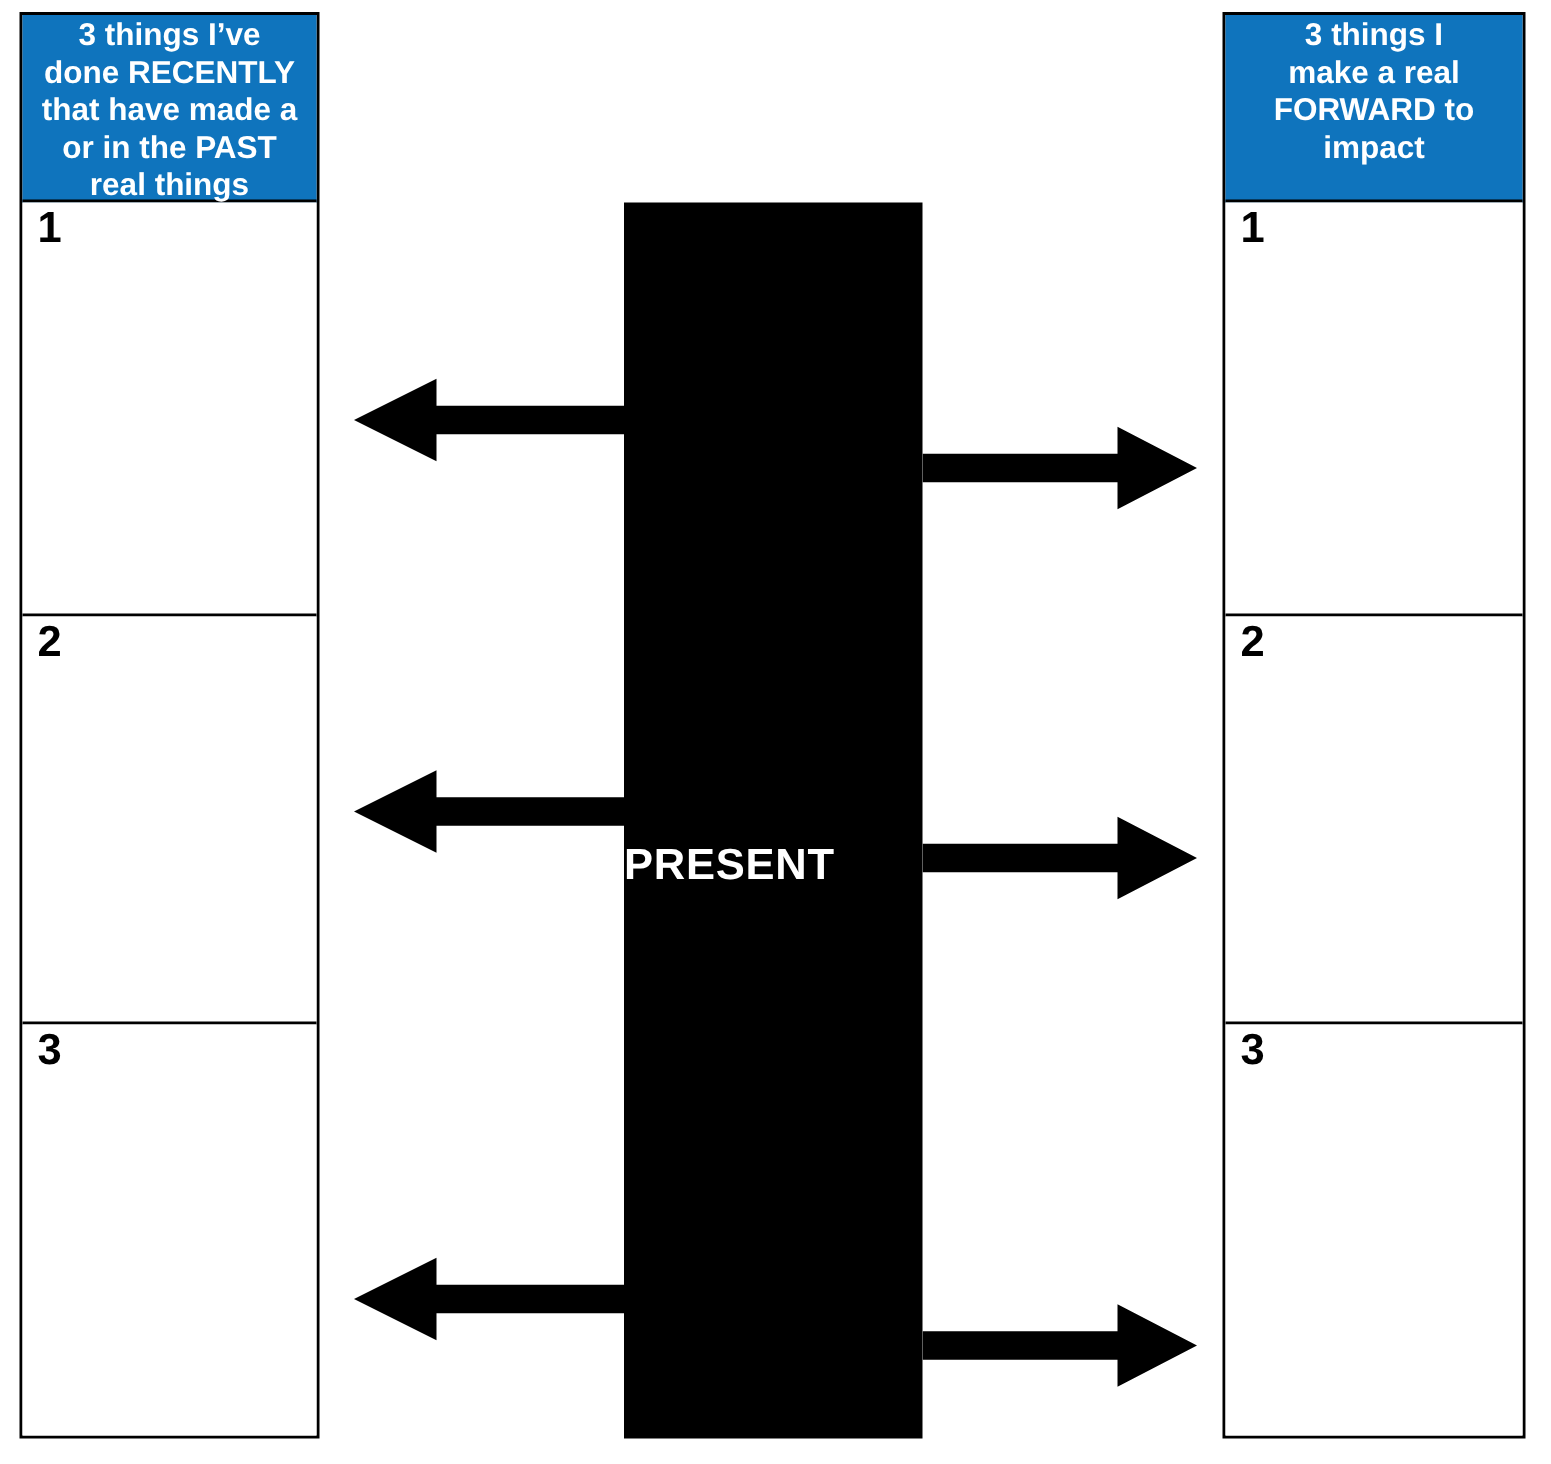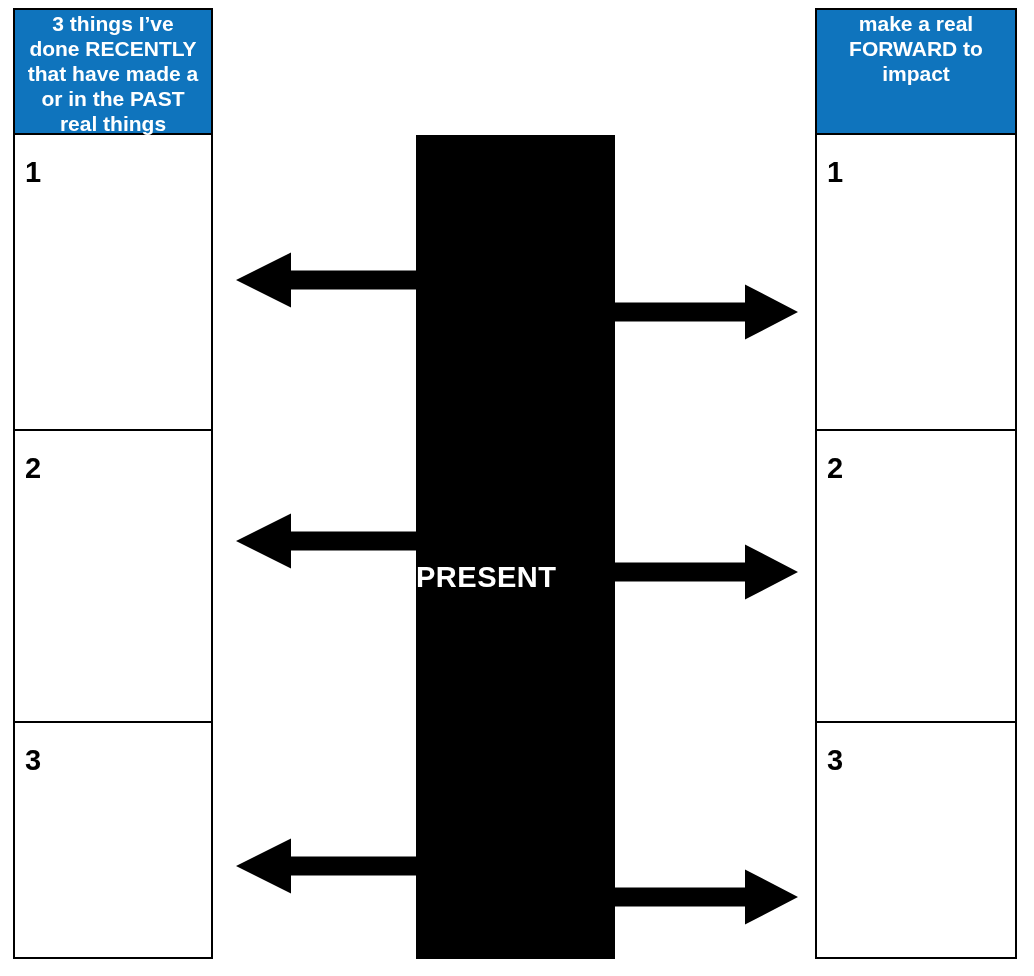--- a/index.html
+++ b/index.html
@@ -19,21 +19,20 @@
   }
   .column{
     position:absolute;
     top:8px;
     height:951px;
     border:2px solid var(--ink);
     box-sizing:border-box;
     display:flex;
     flex-direction:column;
     background:var(--paper);
-    gap:20px;
   }
   .col-left{left:13px;width:200px;}
   .col-right{left:815px;width:202px;}
   .col-header{
     background:var(--blue);
     color:var(--white-text);
     font-weight:bold;
     font-size:21px;
     line-height:25px;
     text-align:center;
@@ -99,20 +98,21 @@
     <div class="box box-2">
       <span class="box-number">2</span>
     </div>
     <div class="box">
       <span class="box-number">3</span>
     </div>
   </div>
 
   <div class="column col-right">
     <div class="col-header">
+      <div>3 things I</div>
       <div>make a real</div>
       <div>FORWARD to</div>
       <div>impact</div>
     </div>
     <div class="box box-1">
       <span class="box-number">1</span>
     </div>
     <div class="box box-2">
       <span class="box-number">2</span>
     </div>

